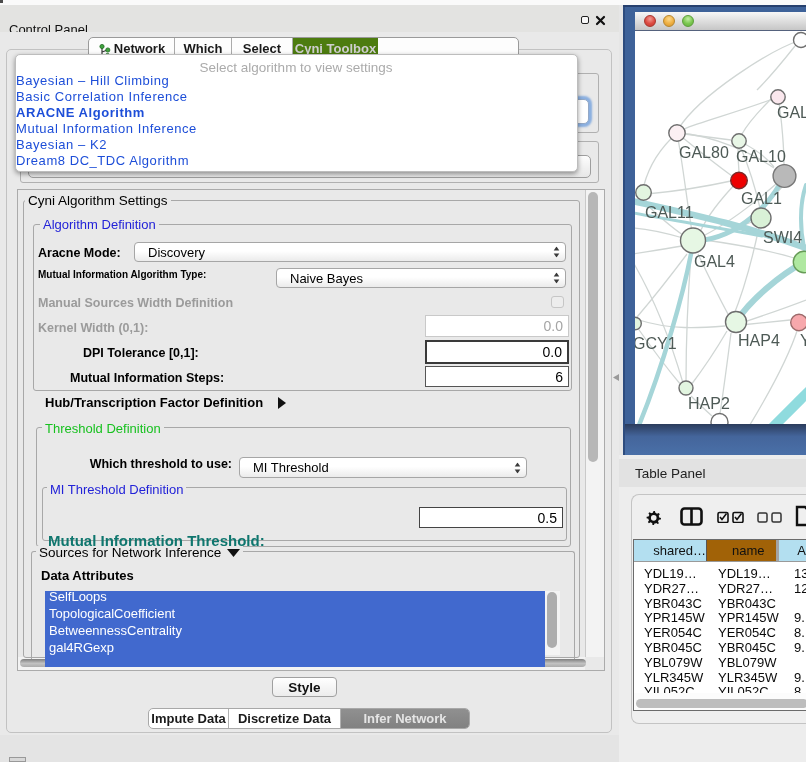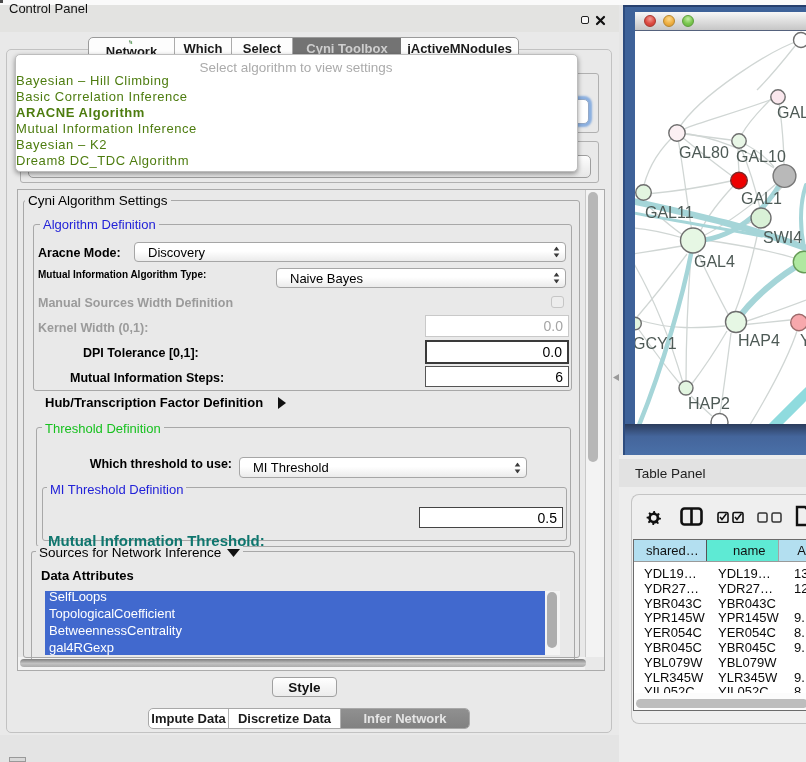--- a/index.html
+++ b/index.html
@@ -11,45 +11,44 @@
   .combo svg.ar { position:absolute; right:5px; top:50%; transform:translateY(-50%); }
   .field { background:#fff; font-size:14px; color:#000; text-align:right; padding:2px 5px 0 0; line-height:17px; }
 </style>
 </head>
 <body>
 
 <div class="abs" style="left:0;top:0;width:806px;height:5px;background:#FAFAFA;"></div>
 <div class="abs" style="left:0;top:0;width:3px;height:3px;background:#4a4a4a;"></div>
 
 <div class="abs" style="left:0;top:5px;width:619px;height:27px;background:#E3E3E1;"></div>
-<div class="abs" style="left:9px;top:1px;width:200px;height:16px;font-size:13px;color:#111;line-height:16px;">Control Panel</div>
+<div class="abs" style="left:9px;top:22px;width:200px;height:16px;font-size:13px;color:#111;line-height:16px;">Control Panel</div>
 <div class="abs" style="left:581px;top:16px;width:8px;height:8px;border:1.5px solid #222;border-radius:2px;background:#f8f8f8;"></div>
 <svg class="abs" style="left:595px;top:15px;" width="11" height="11" viewBox="0 0 11 11">
     <path d="M2 2 L9 9 M9 2 L2 9" stroke="#111" stroke-width="2.2" stroke-linecap="round"></path>
   </svg>
 
 <div class="abs" style="left:0;top:32px;width:619px;height:703px;background:#E9E9E9;"></div>
 <div class="abs" style="left:0;top:735px;width:619px;height:27px;background:#E4E4E4;"></div>
 
 <div class="abs" style="left:6px;top:49px;width:606px;height:684px;border:1px solid #C2C2C2;border-radius:5px;background:#E9E9E9;"></div>
 
 <div id="tabs" class="abs" style="left:88px;top:37px;width:431px;height:23px;border:1px solid #9A9A9A;border-radius:5px 5px 0 0;background:#FDFDFD;display:flex;overflow:hidden;font-size:13px;font-weight:bold;color:#1a1a1a;">
-  <div style="width:86px;border-right:1px solid #ABABAB;display:flex;align-items:center;justify-content:center;flex-direction:column;">
+  <div style="width:86px;border-right:1px solid #ABABAB;display:flex;align-items:center;justify-content:center;">
     <svg width="13" height="14" viewBox="0 0 13 14" style="margin-right:3px;margin-top:2px;">
         <path d="M4 4 L4 12 M4 9 L9.5 7" stroke="#3a3a3a" stroke-width="1.2" fill="none"></path>
         <circle cx="4" cy="3.5" r="2.1" fill="#3FA33F" stroke="#1E6A1E" stroke-width="0.8"></circle>
         <circle cx="9.8" cy="7" r="2.1" fill="#3FA33F" stroke="#1E6A1E" stroke-width="0.8"></circle>
         <circle cx="9.5" cy="12.5" r="2.1" fill="#7FC97F" stroke="#1E6A1E" stroke-width="0.8"></circle>
       </svg>
     <span>Network</span>
     </div>
   <div style="width:57px;border-right:1px solid #ABABAB;display:flex;align-items:center;justify-content:center;">Which</div>
   <div style="width:61px;border-right:1px solid #ABABAB;display:flex;align-items:center;justify-content:center;">Select</div>
-  <div style="width:108px;background:#737373;color:#CFCFCF;display:flex;align-items:center;justify-content:center;">Cyni Toolbox</div>
-  <div style="flex:1;display:flex;align-items:center;justify-content:center;">jActiveMNodules</div>
+  <div style="width:85px;background:#4d7c0f;color:#CFCFCF;display:flex;align-items:center;justify-content:center;">Cyni Toolbox</div>
 </div>
 
 <div class="abs" style="left:20px;top:73px;width:579px;height:60px;border:1px solid #B0B0B0;border-radius:3px;"></div>
 <div class="abs" style="left:30px;top:99px;width:559px;height:25px;background:#fff;border:1px solid #93A8C6;border-radius:5px;box-shadow:0 0 2px 3px rgba(105,155,220,0.75);"></div>
 
 <div class="abs" style="left:20px;top:141px;width:579px;height:42px;border:1px solid #B0B0B0;border-radius:3px;"></div>
 <div class="abs" style="left:28px;top:155px;width:563px;height:23px;border:1px solid #9E9E9E;border-radius:5px;background:linear-gradient(#FDFDFD,#E7E7E7);"></div>
 
 <div class="abs" style="left:17px;top:189px;width:588px;height:482px;border:1px solid #ABABAB;background:#E9E9E9;"></div>
 
@@ -110,39 +109,39 @@
 <div class="abs" style="left:47px;top:483px;height:13px;line-height:13px;font-size:13px;color:#2222D8;background:#E9E9E9;padding:0 3px;">MI Threshold Definition</div>
 <div class="abs" style="left:48px;top:532px;font-size:15px;font-weight:bold;color:#0f766e;">Mutual Information Threshold:</div>
 <div class="abs field" style="left:419px;top:507px;width:144px;height:21px;border:1.5px solid #444;color:#000;">0.5</div>
 
 <div class="abs" style="left:31px;top:551px;width:544px;height:108px;border:1px solid #A8A8A8;border-bottom:none;border-radius:3px 3px 0 0;"></div>
 <div class="abs" style="left:36px;top:546px;height:13px;line-height:13px;font-size:13.5px;color:#000;background:#E9E9E9;padding:0 3px;">Sources for Network Inference <svg width="13" height="8" viewBox="0 0 13 8" style="margin-left:2px;">
       <path d="M0 0 L13 0 L6.5 8 Z" fill="#111"></path>
     </svg></div>
 <div class="abs" style="left:41px;top:568px;font-size:13px;font-weight:bold;color:#000;">Data Attributes</div>
 
-<div class="abs" style="left:45px;top:591px;width:500px;height:64px;background:#4169CE;color:#fff;font-size:13px;line-height:17px;padding-left:4px;overflow:hidden;">
+<div class="abs" style="left:45px;top:591px;width:500px;height:76px;background:#4169CE;color:#fff;font-size:13px;line-height:17px;padding-left:4px;overflow:hidden;">
     <div style="margin-top:-3px;">SelfLoops<br>TopologicalCoefficient<br>BetweennessCentrality<br>gal4RGexp</div>
   </div>
 <div class="abs" style="left:545px;top:591px;width:15px;height:64px;background:#F4F4F4;"></div>
 <div class="abs" style="left:547px;top:592px;width:10px;height:56px;background:#ADADAD;border-radius:5px;"></div>
 
 <div class="abs" style="left:272px;top:677px;width:65px;height:20px;border:1px solid #A0A0A0;border-radius:4px;background:linear-gradient(#FFFFFF,#ECECEC);font-size:13.5px;font-weight:bold;color:#111;text-align:center;line-height:19px;">Style</div>
 
 <div class="abs" style="left:148px;top:708px;width:322px;height:21px;border:1px solid #A8A8A8;border-radius:5px;background:#fff;display:flex;overflow:hidden;font-size:13px;font-weight:bold;color:#1b1b1b;">
   <div style="width:80px;border-right:1px solid #B0B0B0;display:flex;align-items:center;justify-content:center;">Impute Data</div>
   <div style="width:112px;border-right:1px solid #B0B0B0;display:flex;align-items:center;justify-content:center;">Discretize Data</div>
   <div style="flex:1;background:linear-gradient(#909090,#818181);color:#E5E5E5;display:flex;align-items:center;justify-content:center;">Infer Network</div>
 </div>
 
 <div class="abs" style="left:9px;top:757px;width:17px;height:5px;background:#D8D8D8;border:1px solid #999;"></div>
 
 <div class="abs" style="left:15px;top:54px;width:563px;height:118px;background:#fff;border:1px solid #BDBDBD;border-radius:5px;box-shadow:0 2px 5px rgba(0,0,0,0.4);"></div>
 <div class="abs" style="left:14px;top:60px;width:564px;text-align:center;font-size:13.5px;color:#ABABAB;">Select algorithm to view settings</div>
-<div class="abs" style="left:16px;top:73px;font-size:13px;letter-spacing:0.55px;color:#4d7c0f;line-height:16.05px;">Bayesian – Hill Climbing<br>Basic Correlation Inference<br><b>ARACNE Algorithm</b><br>Mutual Information Inference<br>Bayesian – K2<br>Dream8 DC_TDC Algorithm</div>
+<div class="abs" style="left:16px;top:73px;font-size:13px;letter-spacing:0.55px;color:#1d4ed8;line-height:16.05px;">Bayesian – Hill Climbing<br>Basic Correlation Inference<br><b>ARACNE Algorithm</b><br>Mutual Information Inference<br>Bayesian – K2<br>Dream8 DC_TDC Algorithm</div>
 
 <svg class="abs" style="left:613px;top:374px;" width="6" height="7" viewBox="0 0 6 7">
     <path d="M6 0 L6 7 L0 3.5 Z" fill="#9a9a9a"></path>
   </svg>
 
 <div class="abs" style="left:623px;top:5px;width:183px;height:450px;background:#3E6299;"></div>
 <div class="abs" style="left:623px;top:5px;width:183px;height:2px;background:#26406E;"></div>
 <div class="abs" style="left:623px;top:7px;width:2px;height:448px;background:#2E4C7E;"></div>
 <div class="abs" style="left:625px;top:424px;width:181px;height:31px;background:linear-gradient(#2B3C5C,#44659B 40%,#4A70A8);"></div>
 
@@ -254,22 +253,22 @@
 <svg class="abs" style="left:757px;top:512px;" width="25" height="11" viewBox="0 0 25 11">
     <rect x="1" y="1" width="9" height="9" rx="1.5" fill="none" stroke="#333" stroke-width="1.5"></rect>
     <rect x="15" y="1" width="9" height="9" rx="1.5" fill="none" stroke="#333" stroke-width="1.5"></rect>
   </svg>
 <svg class="abs" style="left:795px;top:505px;" width="16" height="22" viewBox="0 0 16 22">
     <path d="M2 2 L10 2 L15 7 L15 20 L2 20 Z" fill="none" stroke="#111" stroke-width="2.4"></path>
   </svg>
 
 <div class="abs" style="left:633px;top:539px;width:173px;height:172px;border:1px solid #6b6b6b;border-right:none;background:#fff;overflow:hidden;">
   <div style="display:flex;height:22px;border-bottom:1px solid #9a9a9a;font-size:13px;color:#111;">
-    <div style="width:76px;background:#B3DFF0;border-right:1px solid #555;text-align:left;line-height:22px;padding-left:12px;">shared…</div>
-    <div style="width:75px;background:#5eead4;border-right:1px solid #a3a3a3;text-align:center;line-height:22px;padding-left:13px;">name</div>
+    <div style="width:76px;background:#B3DFF0;border-right:1px solid #555;text-align:right;line-height:22px;padding-left:12px;">shared…</div>
+    <div style="width:75px;background:#a16207;border-right:3px solid #a3a3a3;text-align:center;line-height:22px;padding-left:13px;">name</div>
     <div style="flex:1;background:#B3DFF0;padding-left:18px;line-height:22px;">A</div>
   </div>
   <div style="position:relative;font-size:13px;color:#0a0a0a;">
     <div style="position:absolute;left:10px;top:5px;line-height:14.8px;">YDL19…<br>YDR27…<br>YBR043C<br>YPR145W<br>YER054C<br>YBR045C<br>YBL079W<br>YLR345W<br>YIL052C</div>
     <div style="position:absolute;left:84px;top:5px;line-height:14.8px;">YDL19…<br>YDR27…<br>YBR043C<br>YPR145W<br>YER054C<br>YBR045C<br>YBL079W<br>YLR345W<br>YIL052C</div>
     <div style="position:absolute;left:160px;top:5px;line-height:14.8px;">13<br>12<br>&nbsp;<br>9.<br>8.<br>9.<br>&nbsp;<br>9.<br>8.</div>
   </div>
 </div>
 
 <div class="abs" style="left:634px;top:693px;width:172px;height:18px;background:#FCFCFC;"></div>

